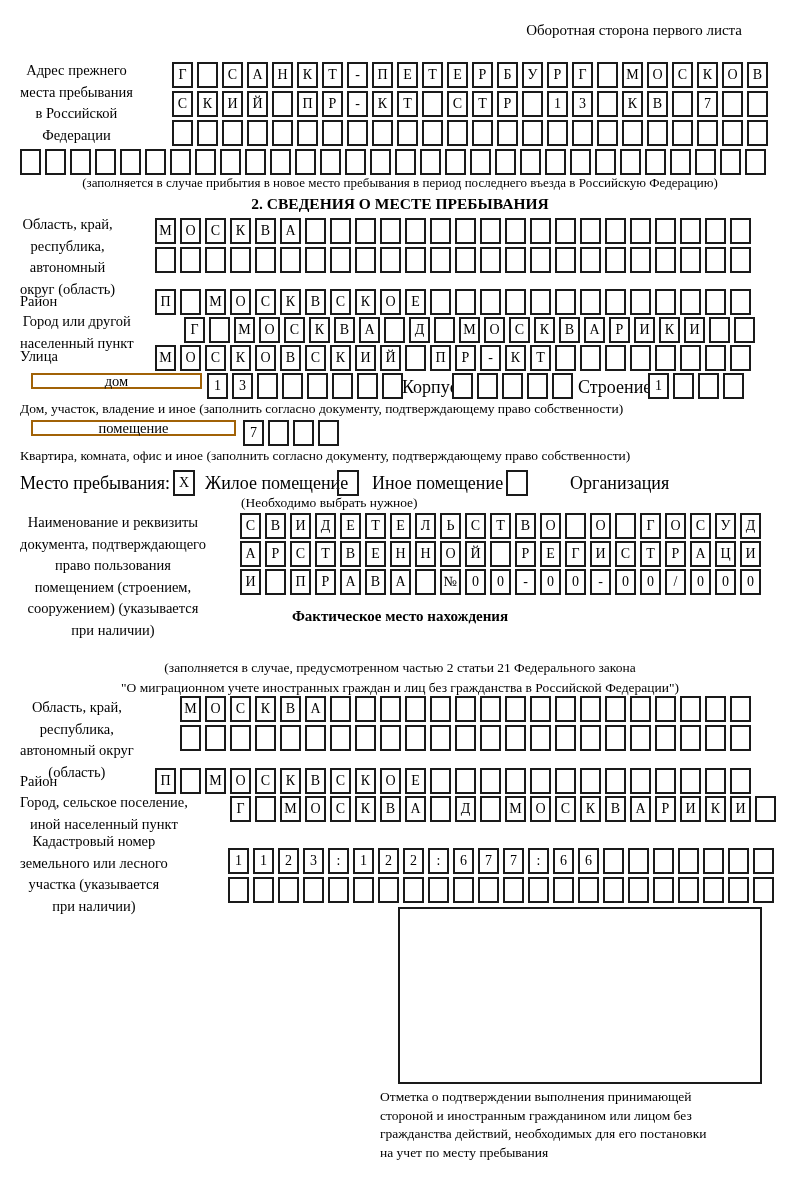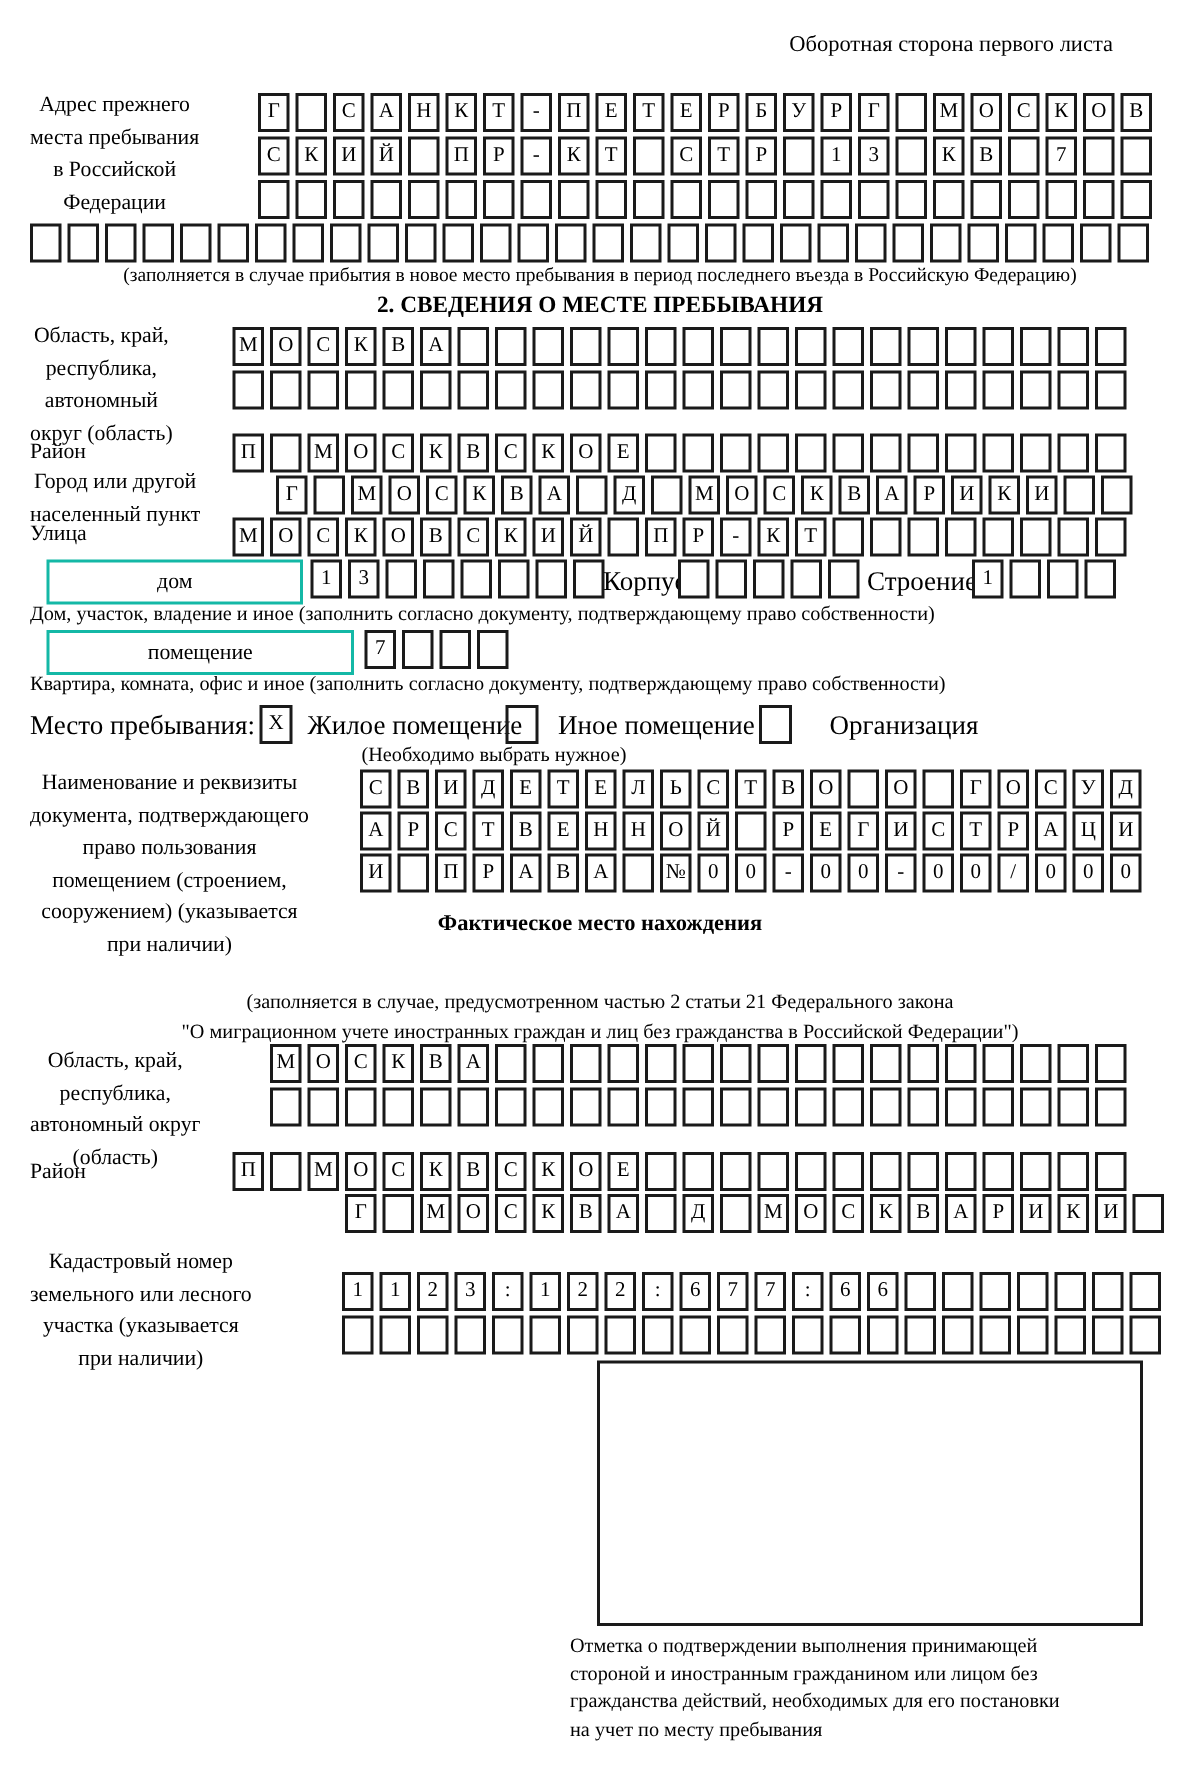--- a/index.html
+++ b/index.html
@@ -8,21 +8,21 @@
   .abs{position:absolute;}
   .lbl{font-size:14.5px;line-height:21.5px;white-space:pre-line;text-align:center;}
   .note{font-size:13px;white-space:pre-line;}
   .title{font-weight:bold;font-size:15.5px;}
   .center{left:0;width:100%;text-align:center;}
   .boxrow{display:flex;gap:4px;}
   .cell{box-sizing:border-box;flex:none;width:21px;height:26px;border:2px solid #1a1a1a;
         display:flex;align-items:center;justify-content:center;font-size:14px;background:#fff;}
   .checkbox{box-sizing:border-box;width:22px;height:26px;border:2px solid #1a1a1a;
         display:flex;align-items:center;justify-content:center;font-size:14px;}
-  .field-rect{box-sizing:border-box;height:30px;border:2px solid #14b8a6;
+  .field-rect{box-sizing:border-box;height:16px;border:2px solid #a16207;
         display:flex;align-items:center;justify-content:center;font-size:14.5px;}
   .inline-lbl{font-size:18px;}
   .stamp-box{box-sizing:border-box;border:2px solid #1a1a1a;background:#fff;}
   .caption{font-size:13.5px;line-height:18.5px;text-align:left;white-space:pre-line;}
 </style>
 </head>
 <body>
 
 <div class="page">
 
@@ -323,21 +323,21 @@
       <span class="cell"></span>
     </div>
   <div class="abs note" style="left:20px;top:448px;font-size:13.5px;">Квартира, комната, офис и иное (заполнить согласно документу, подтверждающему право собственности)</div>
 
   <div class="abs inline-lbl" style="left:20px;top:473px;">Место пребывания:</div>
   <div class="abs checkbox" style="left:173px;top:470px;">X</div>
   <div class="abs inline-lbl" style="left:205px;top:473px;">Жилое помещение</div>
   <div class="abs checkbox" style="left:337px;top:470px;"></div>
   <div class="abs inline-lbl" style="left:372px;top:473px;">Иное помещение</div>
   <div class="abs checkbox" style="left:506px;top:470px;"></div>
-  <div class="abs inline-lbl" style="left:553px;top:473px;">Организация</div>
+  <div class="abs inline-lbl" style="left:570px;top:473px;">Организация</div>
   <div class="abs note" style="left:241px;top:495px;font-size:13.5px;">(Необходимо выбрать нужное)</div>
 
   <div class="abs lbl" style="left:20px;top:512px;">Наименование и реквизиты
 документа, подтверждающего
 право пользования
 помещением (строением,
 сооружением) (указывается
 при наличии)</div>
   <div class="abs boxrow" style="left:240px;top:513px;">
       <span class="cell">С</span>
@@ -489,20 +489,22 @@
       <span class="cell"></span>
       <span class="cell"></span>
       <span class="cell"></span>
       <span class="cell"></span>
       <span class="cell"></span>
       <span class="cell"></span>
       <span class="cell"></span>
       <span class="cell"></span>
     </div>
 
+  <div class="abs lbl" style="left:20px;top:792px;">Город, сельское поселение,
+иной населенный пункт</div>
   <div class="abs boxrow" style="left:230px;top:796px;">
       <span class="cell">Г</span>
       <span class="cell"></span>
       <span class="cell">М</span>
       <span class="cell">О</span>
       <span class="cell">С</span>
       <span class="cell">К</span>
       <span class="cell">В</span>
       <span class="cell">А</span>
       <span class="cell"></span>

